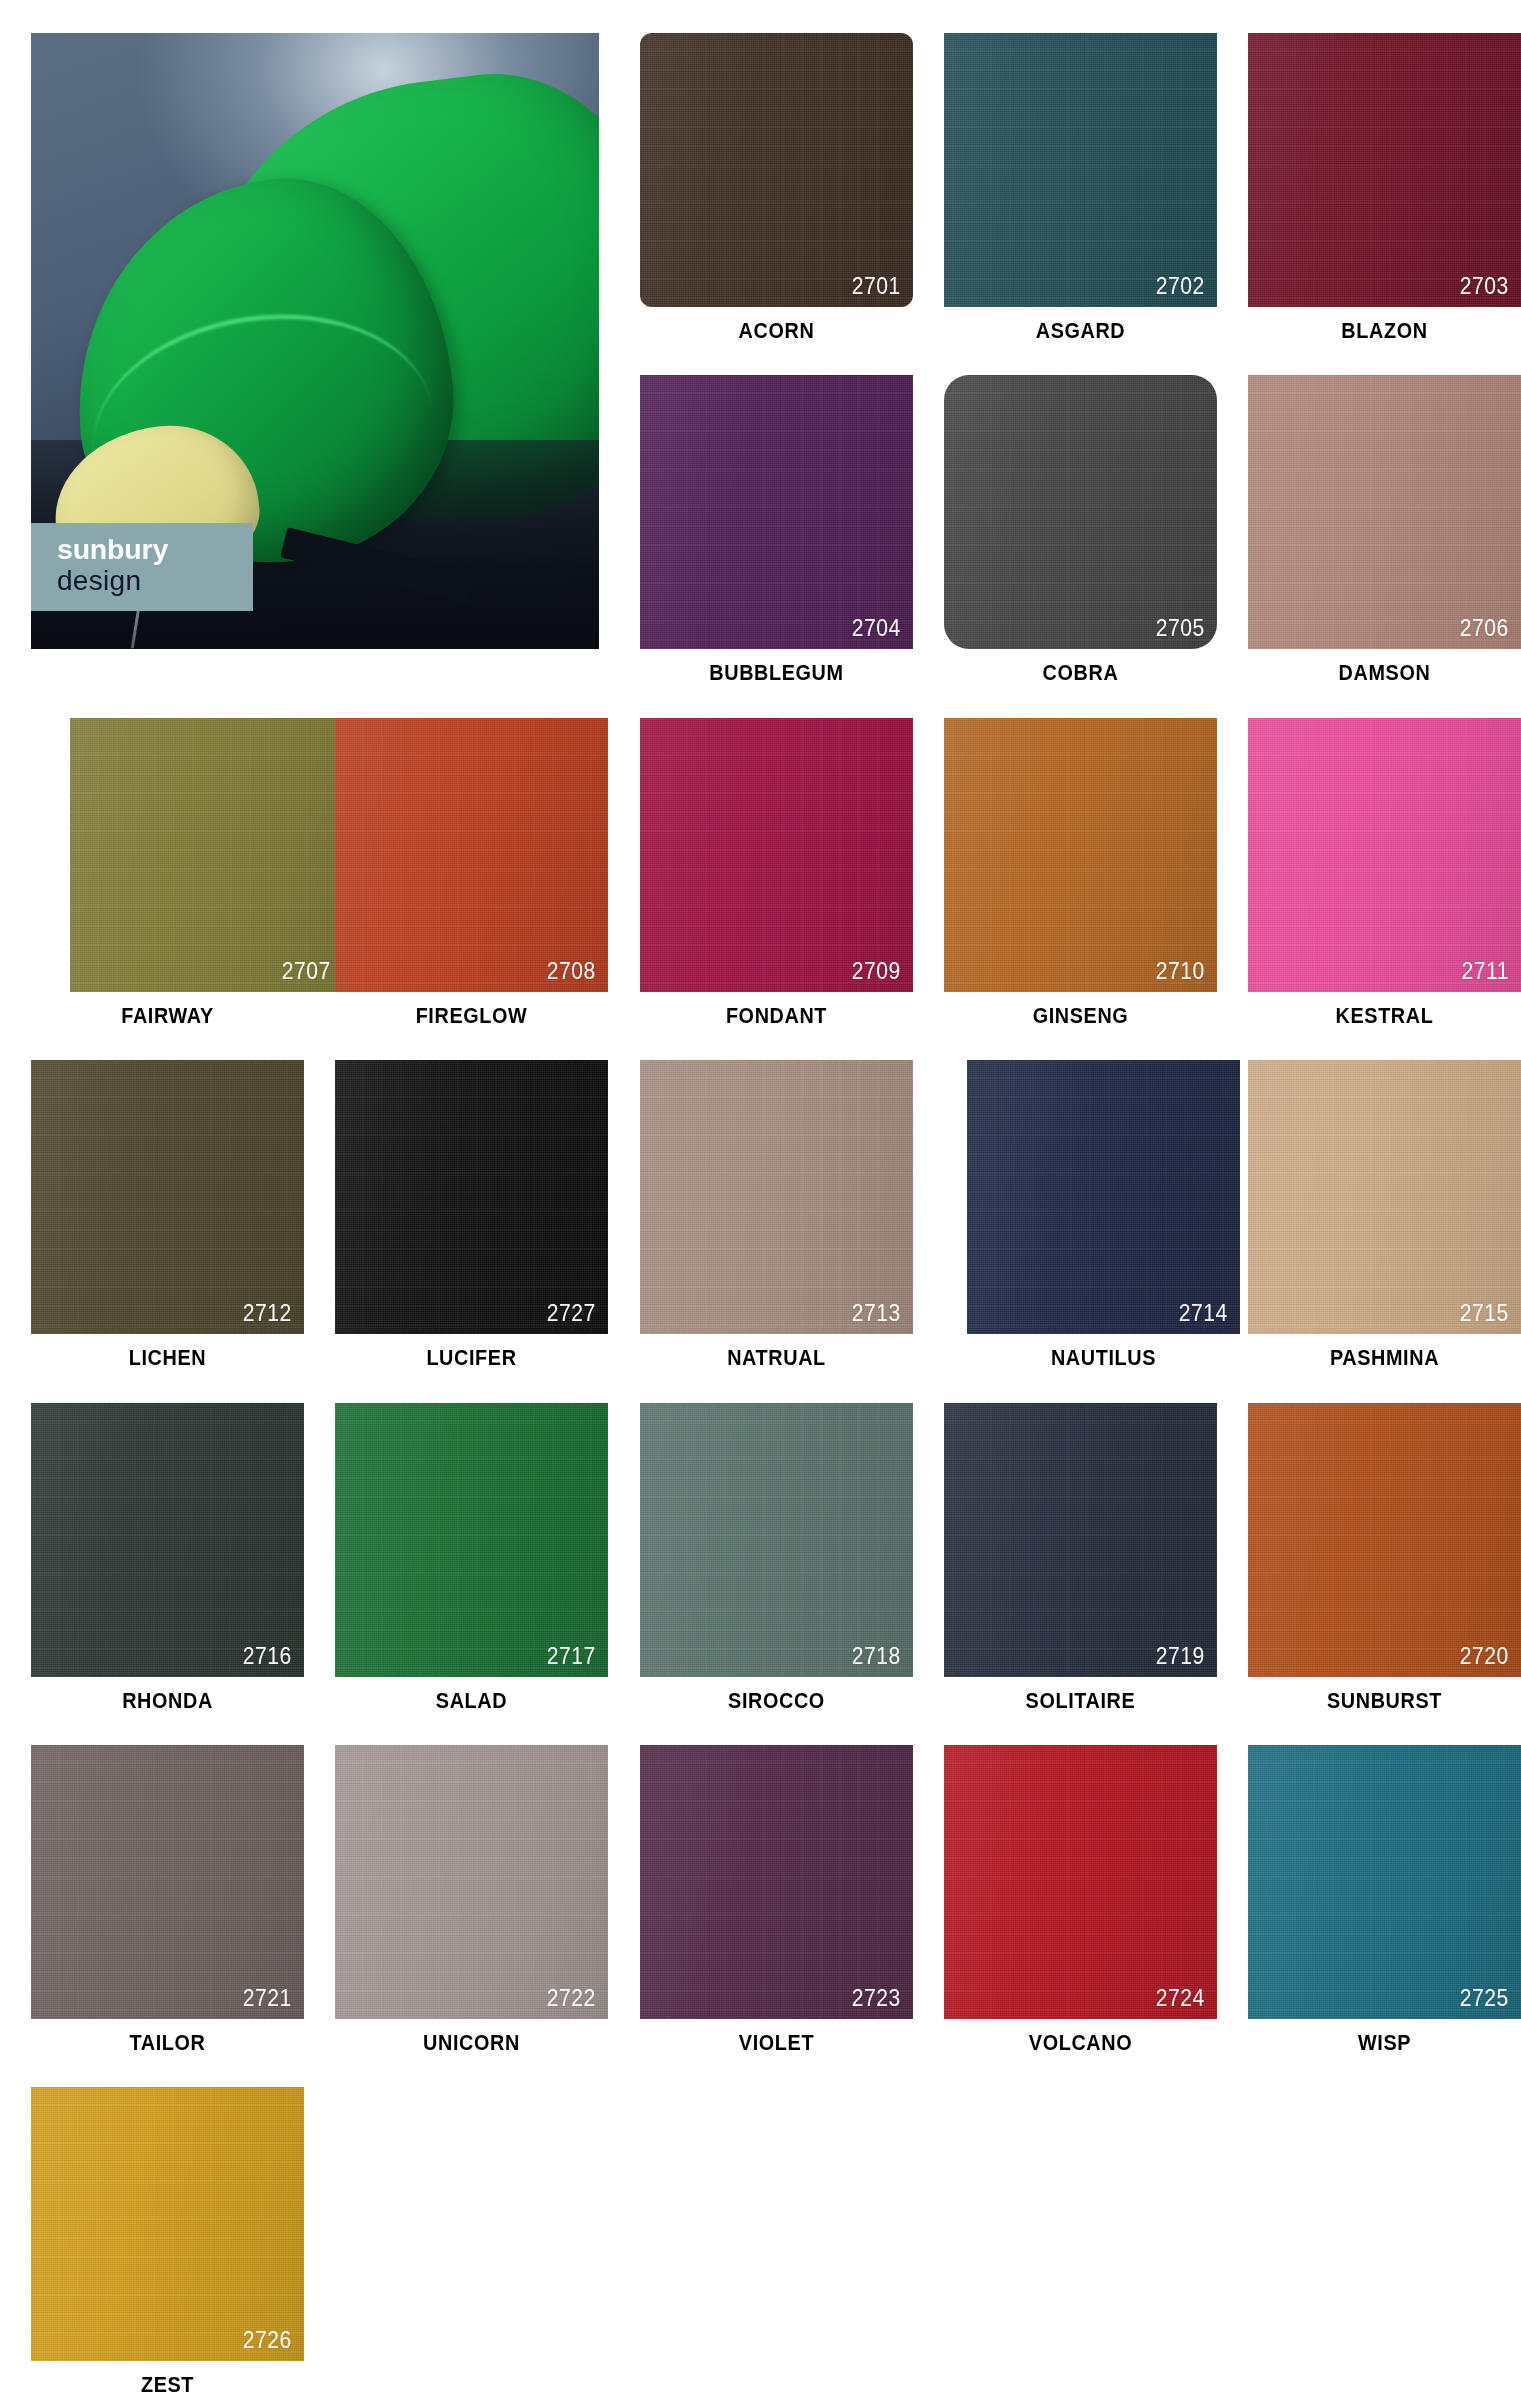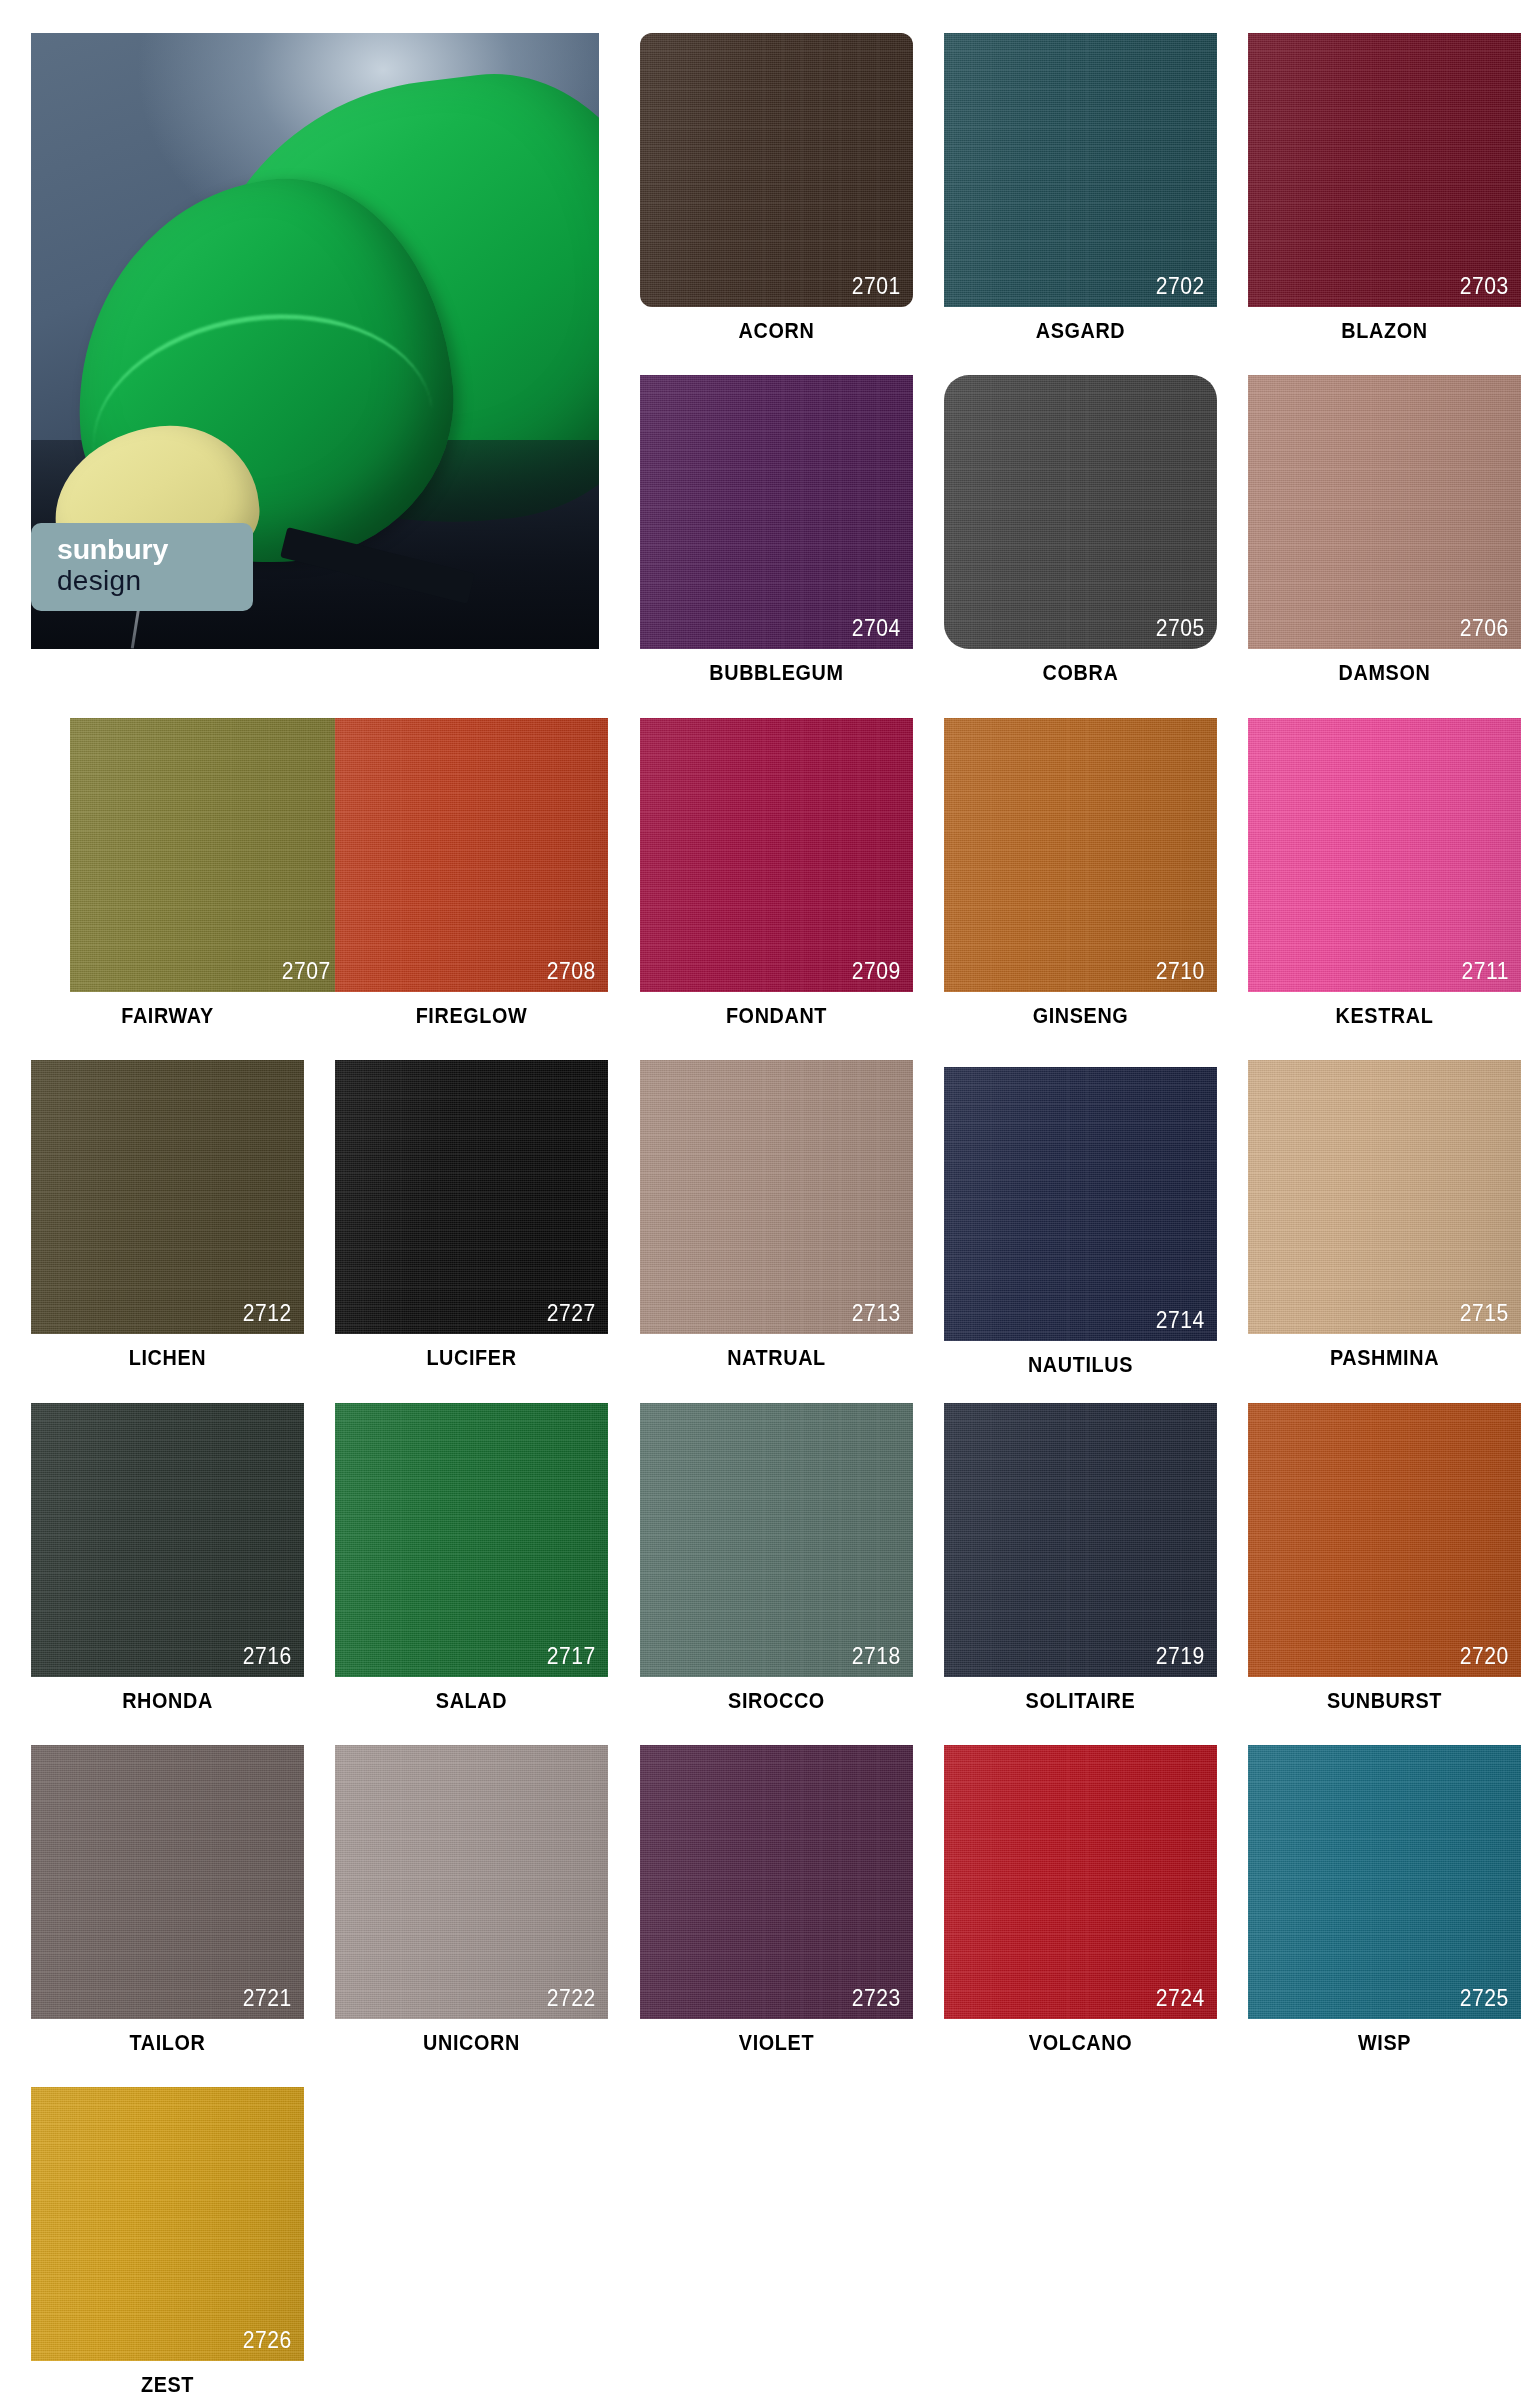--- a/index.html
+++ b/index.html
@@ -118,21 +118,20 @@
   
   #logo-plate {
     position: absolute;
     left: 0;
     top: 490px;
     width: 222px;
     height: 88px;
     background: #8aa7ad;
     padding: 12.4px 0 0 26px;
     box-sizing: border-box;
-    border-radius: 10px;
   }
   #logo-brand {
     display: block;
     color: #ffffff;
     font-size: 28.5px;
     font-weight: 700;
     line-height: 29.5px;
     letter-spacing: -0.2px;
   }
   #logo-sub {
@@ -332,21 +331,21 @@
         <div class="chip-name">LUCIFER</div>
       </div>
       <div class="cell" style="left: 609px; top: 1027px;">
         <div class="chip" style="background: rgb(166, 139, 126);">
           <div class="chip-tex"></div>
           <div class="chip-sheen"></div>
           <div class="chip-code">2713</div>
         </div>
         <div class="chip-name">NATRUAL</div>
       </div>
-      <div class="cell" style="left: 913px; top: 1027px; margin-top: 7px;">
+      <div class="cell" style="left: 936px; top: 1027px;">
         <div class="chip" style="background: rgb(27, 34, 64);">
           <div class="chip-tex"></div>
           <div class="chip-sheen"></div>
           <div class="chip-code">2714</div>
         </div>
         <div class="chip-name">NAUTILUS</div>
       </div>
       <div class="cell" style="left: 1217px; top: 1027px;">
         <div class="chip" style="background: rgb(205, 170, 133);">
           <div class="chip-tex"></div>

